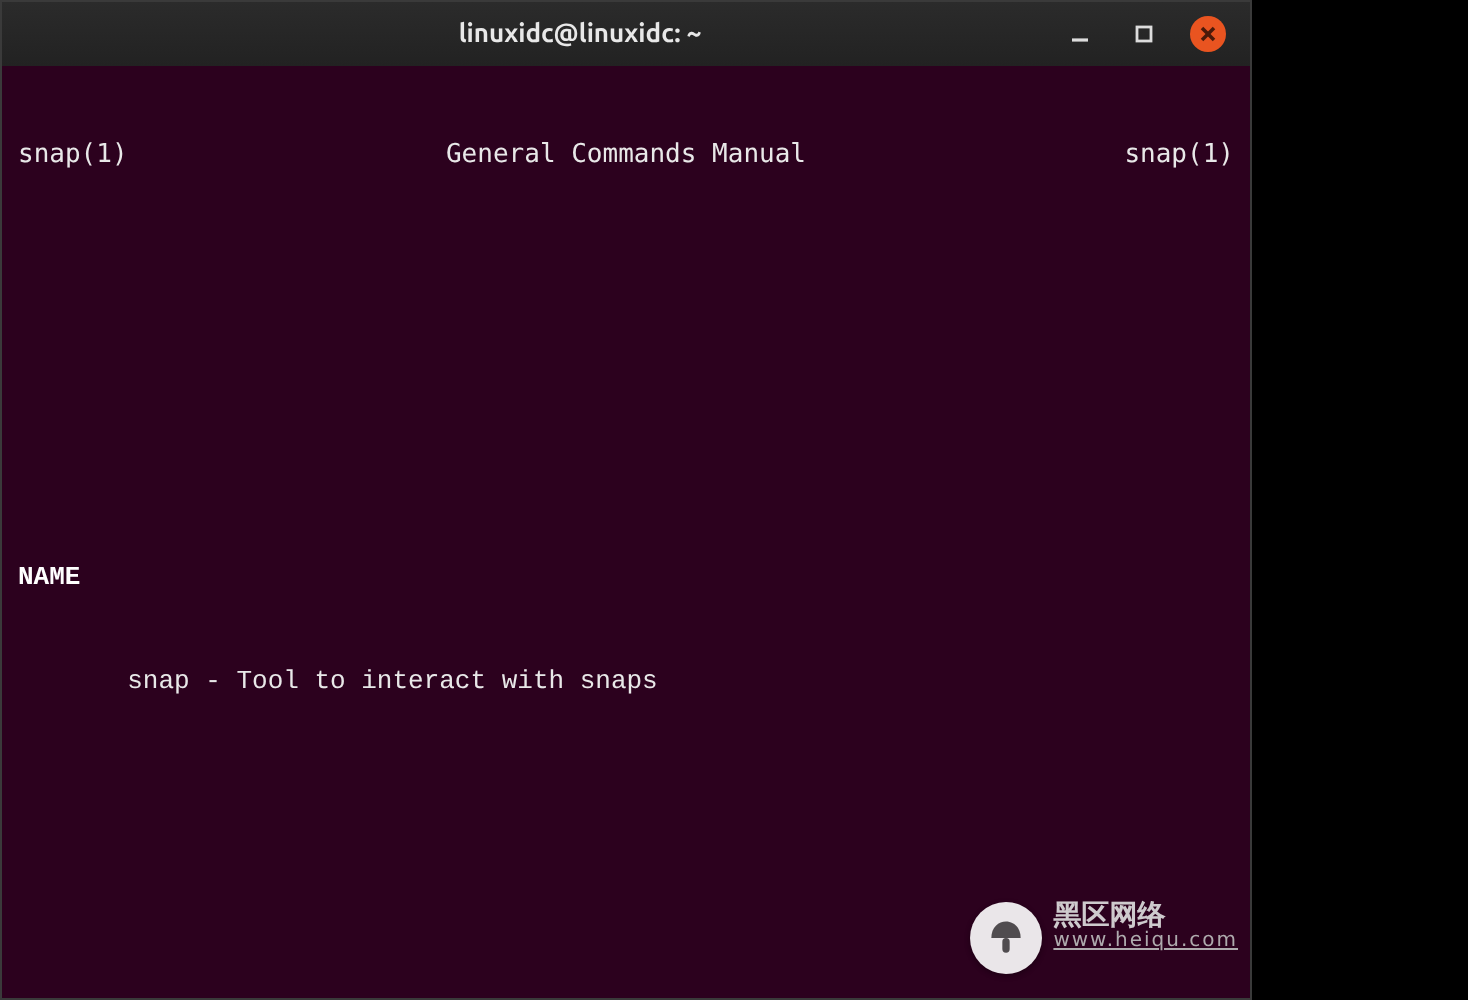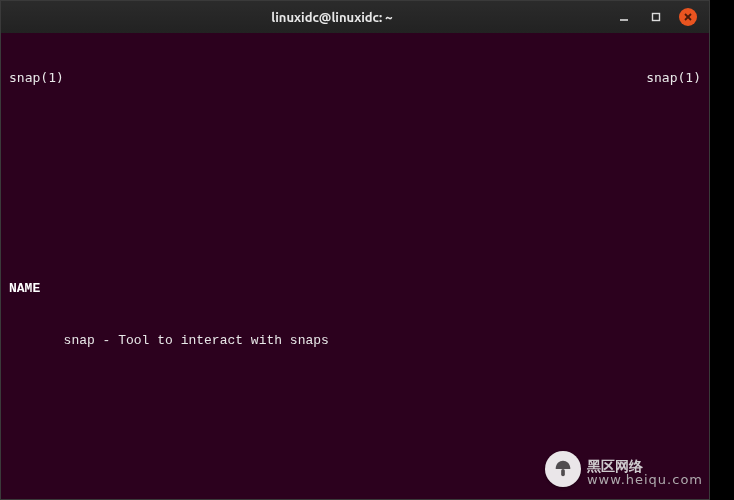--- a/index.html
+++ b/index.html
@@ -1,39 +1,39 @@
 <!DOCTYPE html>
 <html><head>
 <meta charset="utf-8">
 <style>
   * { margin: 0; padding: 0; box-sizing: border-box; }
   html, body { width: 734px; height: 500px; font-family: "DejaVu Sans Mono","Liberation Mono",monospace; font-size: 13px; overflow: hidden; background:#000; }
-  .window { width: 710px; height: 500px; display:flex; flex-direction:column; background:#1c0a1c; border:1px solid #3a3a3a; }
+  .window { width: 626px; height: 500px; display:flex; flex-direction:column; background:#1c0a1c; border:1px solid #3a3a3a; }
 
   .titlebar { height: 32px; background:linear-gradient(#2b2b2b,#222); display:flex; align-items:center; color:#e8e8e8; font-family:"Ubuntu","DejaVu Sans",sans-serif; font-size:13px; }
   .titlebar .title { flex:1; text-align:center; font-weight:600; }
   .winbtns { display:flex; gap:14px; padding:0 12px; align-items:center; }
   .winbtn { width:18px; height:18px; border-radius:50%; display:flex; align-items:center; justify-content:center; }
   .winbtn svg { display:block; }
   .winbtn.close { background:#e95420; }
   .winbtn.min, .winbtn.max { background:transparent; }
 
   .menubar { height:26px; background:#2a2a2a; display:flex; align-items:center; padding:0 6px; gap:4px; font-family:"Ubuntu","DejaVu Sans",sans-serif; font-size:12.5px; color:#ddd; }
   .menuitem { padding:3px 8px; border-radius:3px; }
 
   .terminal { flex:1; background:#2c011e; color:#e8e8e8; padding:1px 8px 0 8px; line-height:1.35; white-space:pre; overflow:hidden; position:relative; }
   .term-line { white-space:pre-wrap;font-family:Liberation Mono, monospace; }
   .bold { font-weight:700; color:#ffffff; }
   .header-row { display:flex; justify-content:space-between; }
 
-  .watermark { position:absolute; right:6px; bottom:12px; display:flex; align-items:flex-end; gap:6px; opacity:.9; }
+  .watermark { position:absolute; right:6px; bottom:12px; display:flex; align-items:flex-start; gap:6px; opacity:.9; }
   .wm-bubble { width:36px; height:36px; border-radius:50%; background:#fff; display:flex; align-items:center; justify-content:center; box-shadow:0 1px 3px rgba(0,0,0,.4); }
   .wm-text { display:flex; flex-direction:column; font-family:"DejaVu Sans","Ubuntu",sans-serif; line-height:1.05; text-align:left; }
   .wm-text .cn { font-size:14px; font-weight:700; color:#e0e0e0; }
-  .wm-text .url { font-size:13px; letter-spacing:1px; color:#bdbdbd; }
+  .wm-text .url { font-size:10px; letter-spacing:1px; color:#bdbdbd;text-decoration:underline; }
 </style>
 </head>
 <body>
 
 <div class="window">
 
   <div class="titlebar">
     <span style="width:60px"></span>
     <div class="title">linuxidc@linuxidc: ~</div>
     <div class="winbtns">
@@ -53,20 +53,21 @@
             <line x1="9" y1="3" x2="3" y2="9" stroke="#4a1a0a" stroke-width="1.8"></line>
           </svg>
       </div>
     </div>
   </div>
 
 
   <div class="terminal">
     <div class="header-row">
       <span>snap(1)</span>
+      <span>General Commands Manual</span>
       <span>snap(1)</span>
     </div>
     <div class="term-line">&nbsp;</div>
     <div class="term-line">&nbsp;</div>
     <div class="term-line">&nbsp;</div>
     <div class="term-line bold">NAME</div>
     <div class="term-line">       snap - Tool to interact with snaps</div>
     <div class="term-line">&nbsp;</div>
     
     

